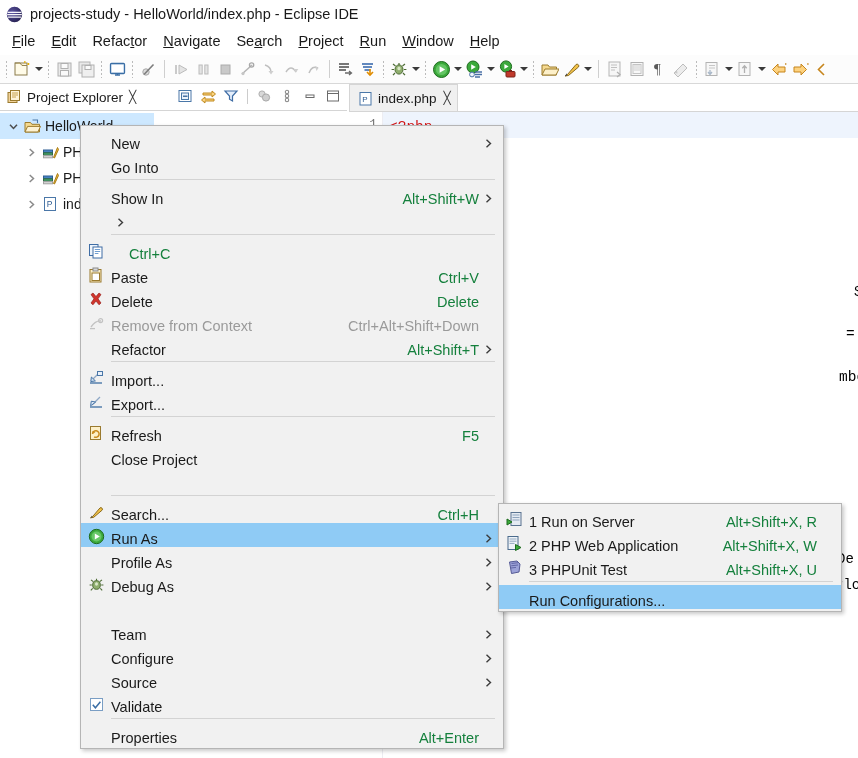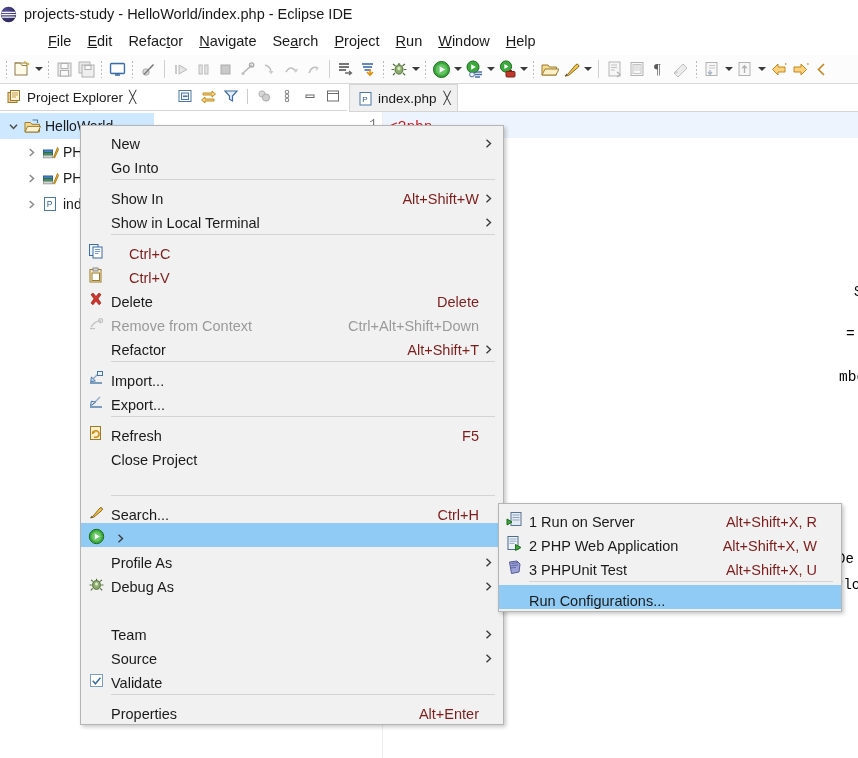--- a/index.html
+++ b/index.html
@@ -7,29 +7,29 @@
     width:858px;height:758px;overflow:hidden;
     font-family:"Liberation Sans", sans-serif;
     background:#ffffff;
     -webkit-font-smoothing:antialiased;
   }
   #app{position:relative;width:858px;height:758px;background:#ffffff;}
 
   
   .titlebar{
     position:absolute;left:0;top:0;width:858px;height:28px;
-    background:#ffffff;display:flex;align-items:center;padding-left:0;box-sizing:border-box;
+    background:#ffffff;display:flex;align-items:center;padding-left:6px;box-sizing:border-box;
   }
   .eclipse-logo{width:17px;height:17px;margin-right:7px;flex:0 0 auto;}
   .title-text{font-size:14.5px;color:#1a1a1a;white-space:nowrap;}
 
   
   .menubar{
     position:absolute;left:0;top:28px;width:708px;height:26px;
-    background:#ffffff;display:flex;align-items:center;padding-left:4px;box-sizing:border-box;margin-left:36px;
+    background:#ffffff;display:flex;align-items:center;padding-left:4px;box-sizing:border-box;
   }
   .menubar .mi{font-size:14.5px;color:#1a1a1a;padding:2px 8px;white-space:nowrap;cursor:default;}
   .menubar .mi u{text-decoration:underline;}
 
   
   .toolbar{
     position:absolute;left:0;top:55px;width:858px;height:29px;
     background:#fcfcfc;border-bottom:1px solid #d8d8d8;
     display:flex;align-items:center;box-sizing:border-box;padding-left:2px;overflow:hidden;
   }
@@ -76,21 +76,21 @@
   .ctxmenu{
     position:absolute;left:80px;top:125px;width:424px;
     background:#f1f1f1;border:1px solid #b5b5b5;box-shadow:2px 2px 4px rgba(0,0,0,.22);
     box-sizing:border-box;padding:2px 0;z-index:50;
   }
   .ci{display:flex;align-items:flex-end;height:24px;padding:0 6px 0 0;position:relative;white-space:nowrap;}
   .ci.hl{background:#8fcbf5;}
   .ci-icon{width:30px;height:22px;flex:0 0 auto;display:flex;align-items:center;justify-content:center;}
   .ci-label{font-size:14.5px;color:#1a1a1a;flex:1 1 auto;}
   .ci.disabled .ci-label{color:#9a9a9a;}
-  .ci-accel{font-size:14.5px;color:#7f1d1d;margin-left:18px;}
+  .ci-accel{font-size:14.5px;color:#15803d;margin-left:18px;}
   .ci.disabled .ci-accel{color:#9a9a9a;}
   .ci-sub{width:18px;text-align:center;font-size:13px;color:#3b3b3b;flex:0 0 auto;}
   .ci-sub.empty{visibility:hidden;}
   .ci-sep{height:1px;background:#d3d3d3;margin:3px 8px 3px 30px;}
 
   
   .submenu{
     position:absolute;left:498px;top:503px;width:344px;
     background:#f1f1f1;border:1px solid #b5b5b5;box-shadow:2px 2px 4px rgba(0,0,0,.22);
     box-sizing:border-box;padding:2px 0;z-index:60;
@@ -545,21 +545,20 @@
       <div class="ci">
         <div class="ci-icon"></div>
         <div class="ci-label">Show In</div>
         <div class="ci-accel">Alt+Shift+W</div>
         <div class="ci-sub"><svg width="9" height="11" viewBox="0 0 9 11">
             <path d="M2.5 1.8 L6.5 5.5 L2.5 9.2" fill="none" stroke="#3b3b3b" stroke-width="1.4"></path>
           </svg></div>
       </div>
       <div class="ci">
         <div class="ci-icon"></div>
-        <div class="ci-label">Show in Local Terminal</div>
         <div class="ci-sub"><svg width="9" height="11" viewBox="0 0 9 11">
             <path d="M2.5 1.8 L6.5 5.5 L2.5 9.2" fill="none" stroke="#3b3b3b" stroke-width="1.4"></path>
           </svg></div>
       </div>
       <div class="ci-sep"></div>
       <div class="ci">
         <div class="ci-icon">
           <svg width="16" height="16" viewBox="0 0 16 16">
             <rect x="1.5" y="1.5" width="8.5" height="11" fill="#eef4fb" stroke="#3f6da5"></rect>
             <rect x="5" y="4" width="9" height="11" fill="#ffffff" stroke="#3f6da5"></rect>
@@ -572,20 +571,21 @@
           </svg></div>
       </div>
       <div class="ci">
         <div class="ci-icon">
           <svg width="16" height="16" viewBox="0 0 16 16">
             <rect x="2" y="2.5" width="11" height="12.5" fill="#fdf0c9" stroke="#9a7a2f"></rect>
             <rect x="5" y="1" width="5" height="3" fill="#d9d9d9" stroke="#8a8a8a"></rect>
             <rect x="4" y="6" width="7.5" height="7.5" fill="#ffffff" stroke="#9a7a2f"></rect>
           </svg>
         </div>
+        <div class="ci-label">Paste</div>
         <div class="ci-accel">Ctrl+V</div>
         <div class="ci-sub empty"><svg width="9" height="11" viewBox="0 0 9 11">
             <path d="M2.5 1.8 L6.5 5.5 L2.5 9.2" fill="none" stroke="#3b3b3b" stroke-width="1.4"></path>
           </svg></div>
       </div>
       <div class="ci">
         <div class="ci-icon">
           <svg width="16" height="16" viewBox="0 0 16 16">
             <path d="M3 3.6 L5 2 L8 5.6 L11 2 L13 3.6 L10 7.8 L13 12 L11 13.8 L8 10 L5 13.8 L3 12 L6 7.8 Z" fill="#d0342c" stroke="#9a221c" stroke-width=".7"></path>
           </svg>
@@ -689,20 +689,21 @@
           </svg></div>
       </div>
       <div class="ci hl">
         <div class="ci-icon">
           <svg width="17" height="17" viewBox="0 0 17 17">
             <circle cx="8.5" cy="8.5" r="7.2" fill="#3ba93b" stroke="#1d6b1d"></circle>
             <circle cx="8.5" cy="8.5" r="5" fill="#68c868"></circle>
             <path d="M6.8 5.6 L11.8 8.5 L6.8 11.4 Z" fill="#ffffff"></path>
           </svg>
         </div>
+        <div class="ci-label">Run As</div>
         <div class="ci-sub"><svg width="9" height="11" viewBox="0 0 9 11">
             <path d="M2.5 1.8 L6.5 5.5 L2.5 9.2" fill="none" stroke="#3b3b3b" stroke-width="1.4"></path>
           </svg></div>
       </div>
       <div class="ci">
         <div class="ci-icon"></div>
         <div class="ci-label">Profile As</div>
         <div class="ci-sub"><svg width="9" height="11" viewBox="0 0 9 11">
             <path d="M2.5 1.8 L6.5 5.5 L2.5 9.2" fill="none" stroke="#3b3b3b" stroke-width="1.4"></path>
           </svg></div>
@@ -728,20 +729,27 @@
       </div>
       <div class="ci">
         <div class="ci-icon"></div>
         <div class="ci-label">Team</div>
         <div class="ci-sub"><svg width="9" height="11" viewBox="0 0 9 11">
             <path d="M2.5 1.8 L6.5 5.5 L2.5 9.2" fill="none" stroke="#3b3b3b" stroke-width="1.4"></path>
           </svg></div>
       </div>
       <div class="ci">
         <div class="ci-icon"></div>
+        <div class="ci-label">Configure</div>
+        <div class="ci-sub"><svg width="9" height="11" viewBox="0 0 9 11">
+            <path d="M2.5 1.8 L6.5 5.5 L2.5 9.2" fill="none" stroke="#3b3b3b" stroke-width="1.4"></path>
+          </svg></div>
+      </div>
+      <div class="ci">
+        <div class="ci-icon"></div>
         <div class="ci-label">Source</div>
         <div class="ci-sub"><svg width="9" height="11" viewBox="0 0 9 11">
             <path d="M2.5 1.8 L6.5 5.5 L2.5 9.2" fill="none" stroke="#3b3b3b" stroke-width="1.4"></path>
           </svg></div>
       </div>
       <div class="ci">
         <div class="ci-icon">
           <svg width="15" height="15" viewBox="0 0 15 15">
             <rect x="1.5" y="1.5" width="12" height="12" fill="#ffffff" stroke="#7a9ec4"></rect>
             <path d="M3.8 7.8 l2.6 3 l5 -6" fill="none" stroke="#3a6ea5" stroke-width="1.5"></path>

